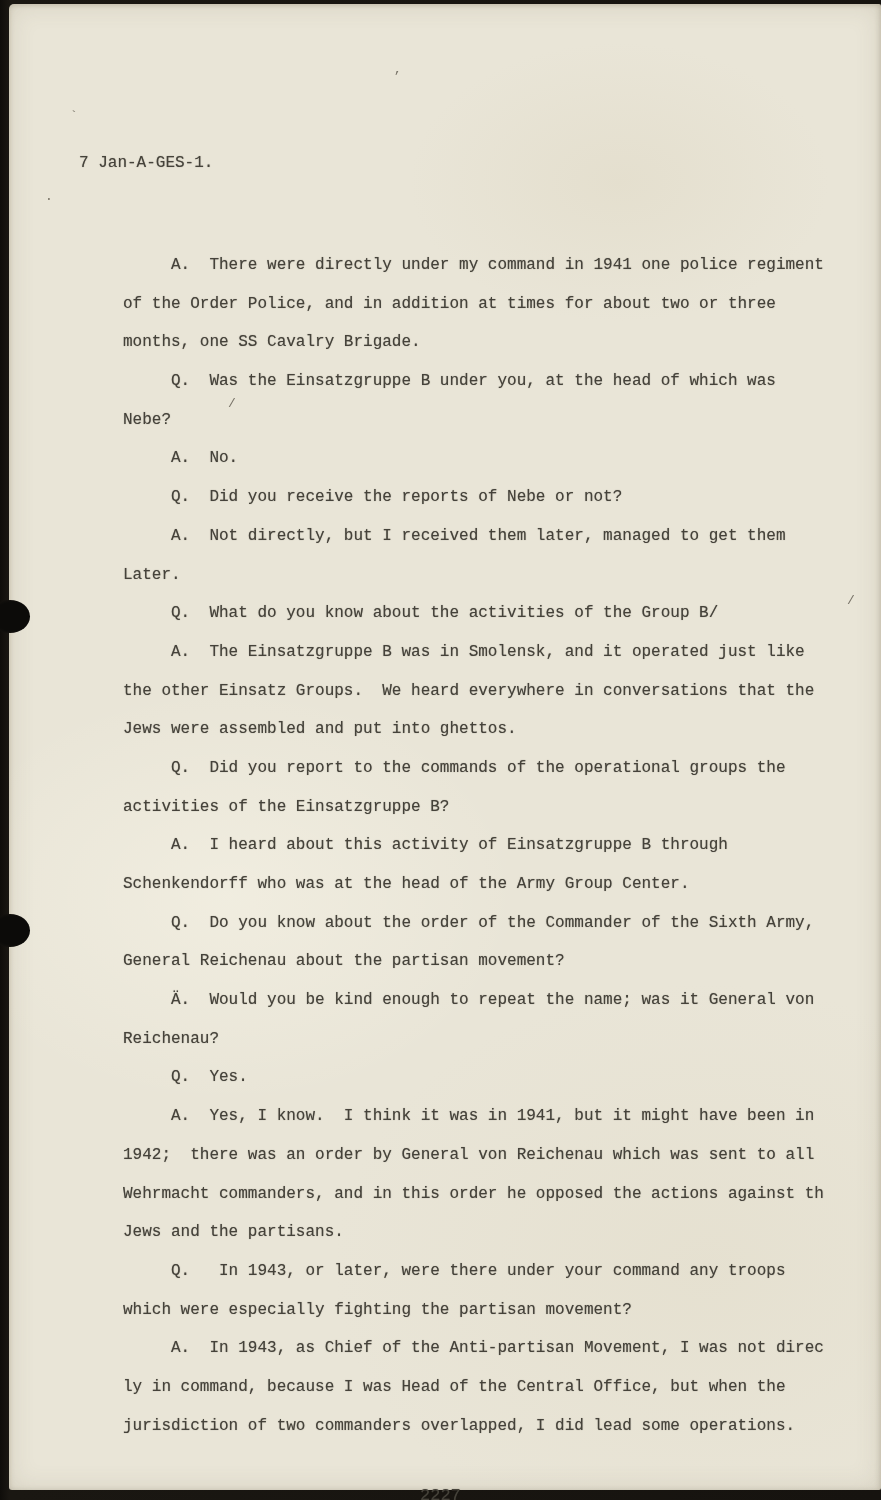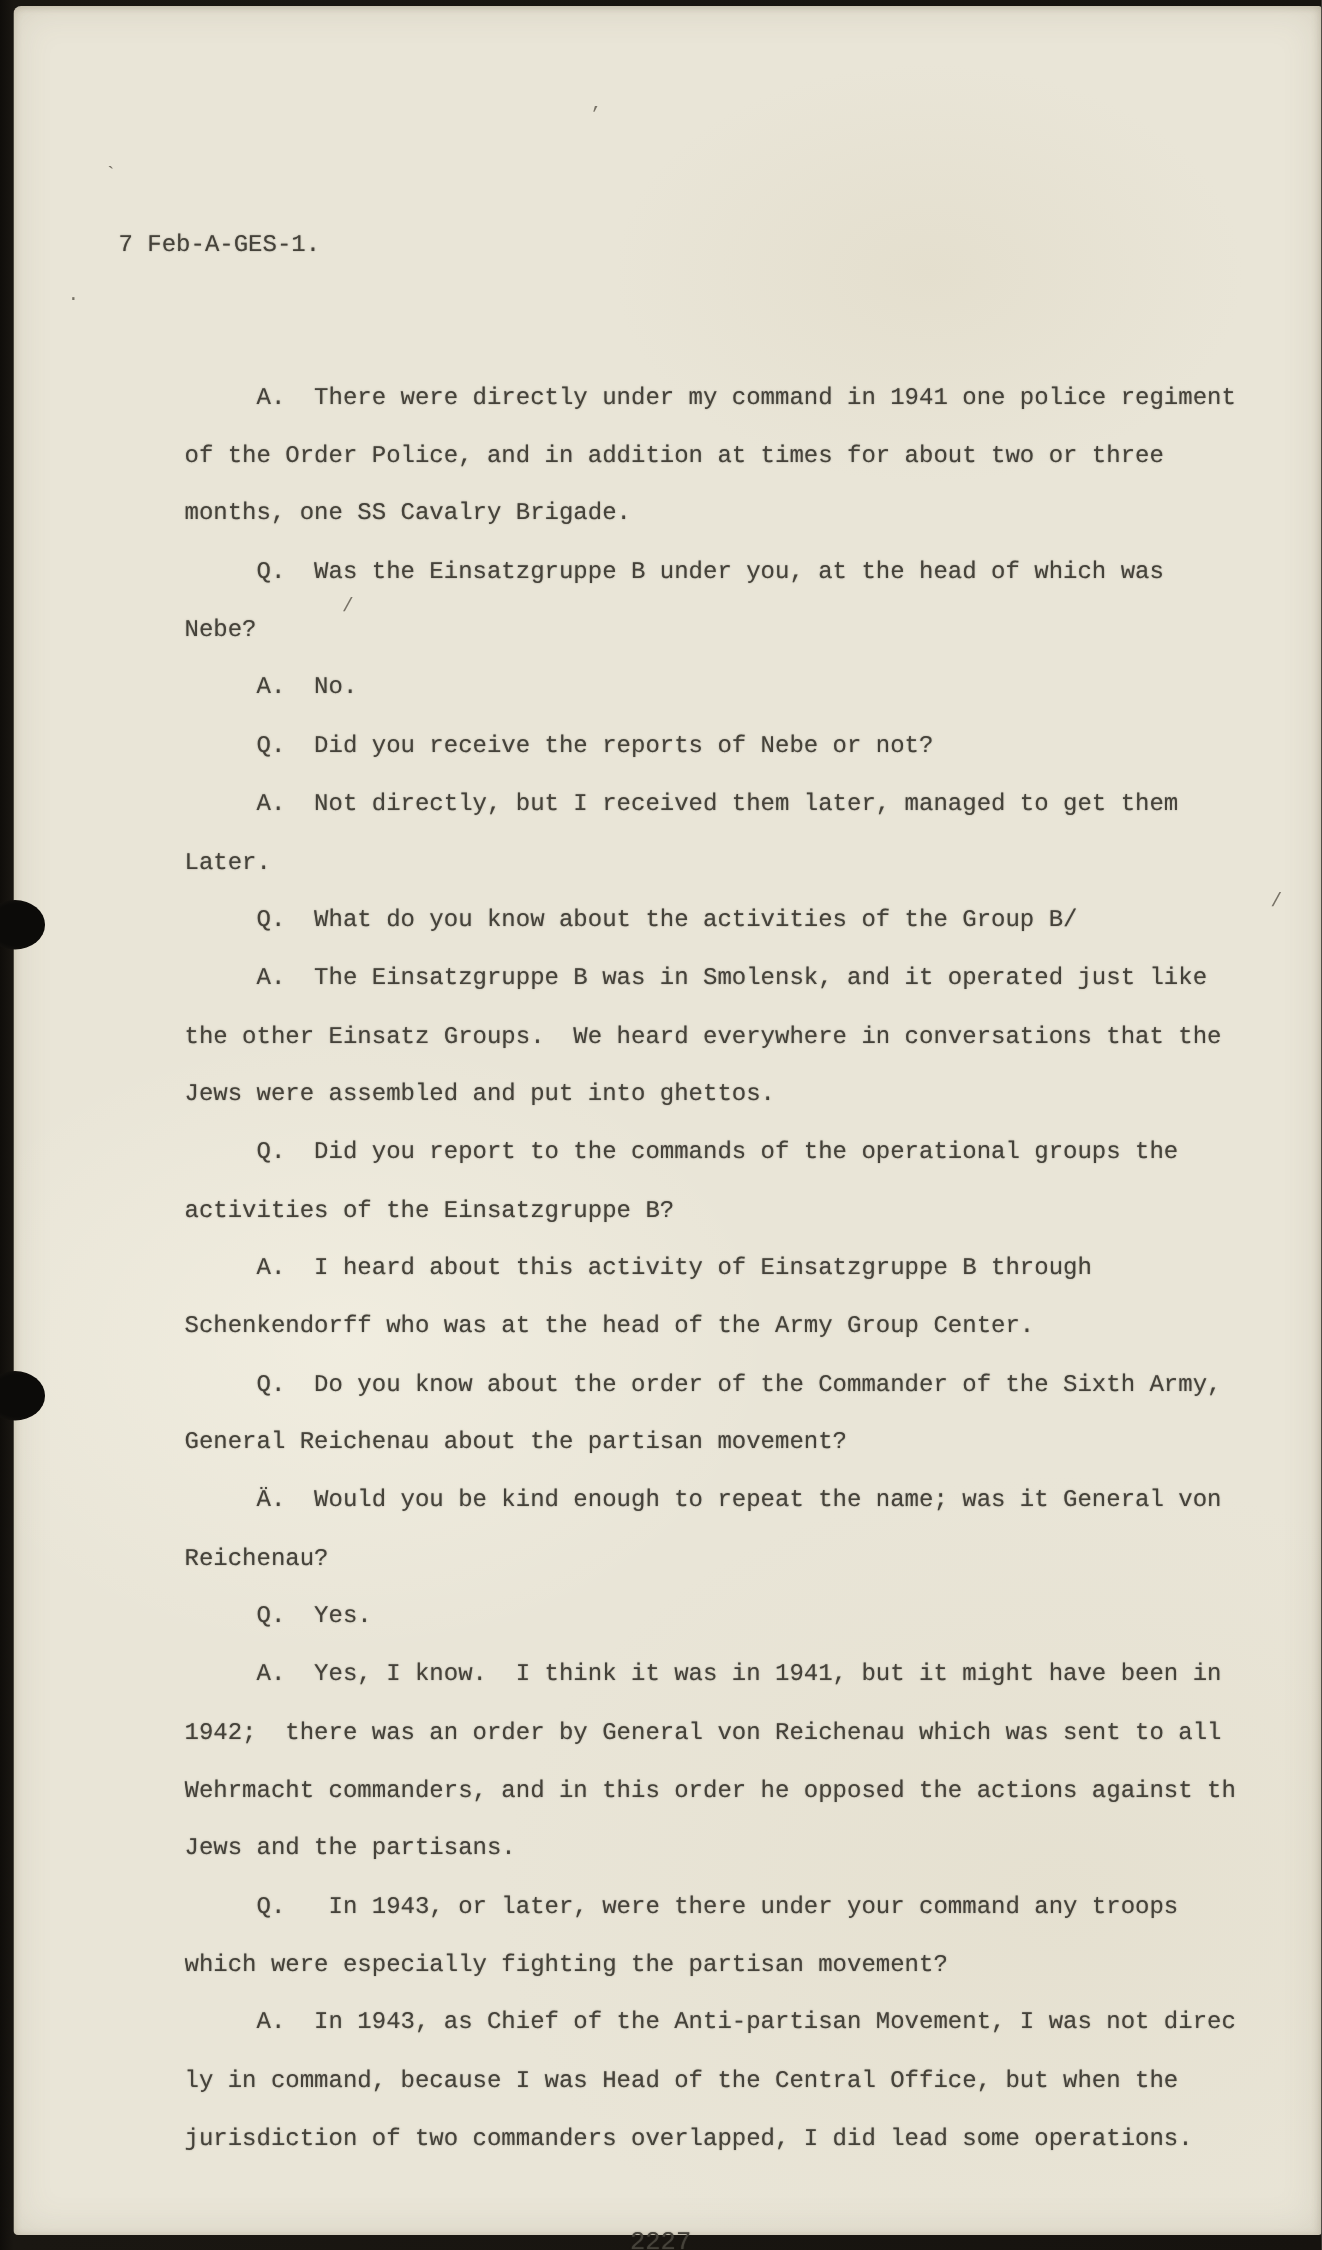--- a/index.html
+++ b/index.html
@@ -89,21 +89,21 @@
 
 <div class="scan">
   <div class="paper">
 
     <span class="speck" style="left:384px; top:68px;">’</span>
     <span class="speck" style="left:61px; top:108px;">`</span>
     <span class="speck" style="left:36px; top:188px;">.</span>
     <span class="speck" style="left:219px; top:395px;">/</span>
     <span class="speck" style="left:838px; top:592px;">/</span>
 
-    <div class="header-line ink">7 Feb-A-GES-1.</div>
+    <div class="header-line ink">7 Jan-A-GES-1.</div>
 
     <div class="transcript ink">
         <div class="line">     A.  There were directly under my command in 1941 one police regiment</div>
         <div class="line">of the Order Police, and in addition at times for about two or three</div>
         <div class="line">months, one SS Cavalry Brigade.</div>
         <div class="line">     Q.  Was the Einsatzgruppe B under you, at the head of which was</div>
         <div class="line">Nebe?</div>
         <div class="line">     A.  No.</div>
         <div class="line">     Q.  Did you receive the reports of Nebe or not?</div>
         <div class="line">     A.  Not directly, but I received them later, managed to get them</div>

